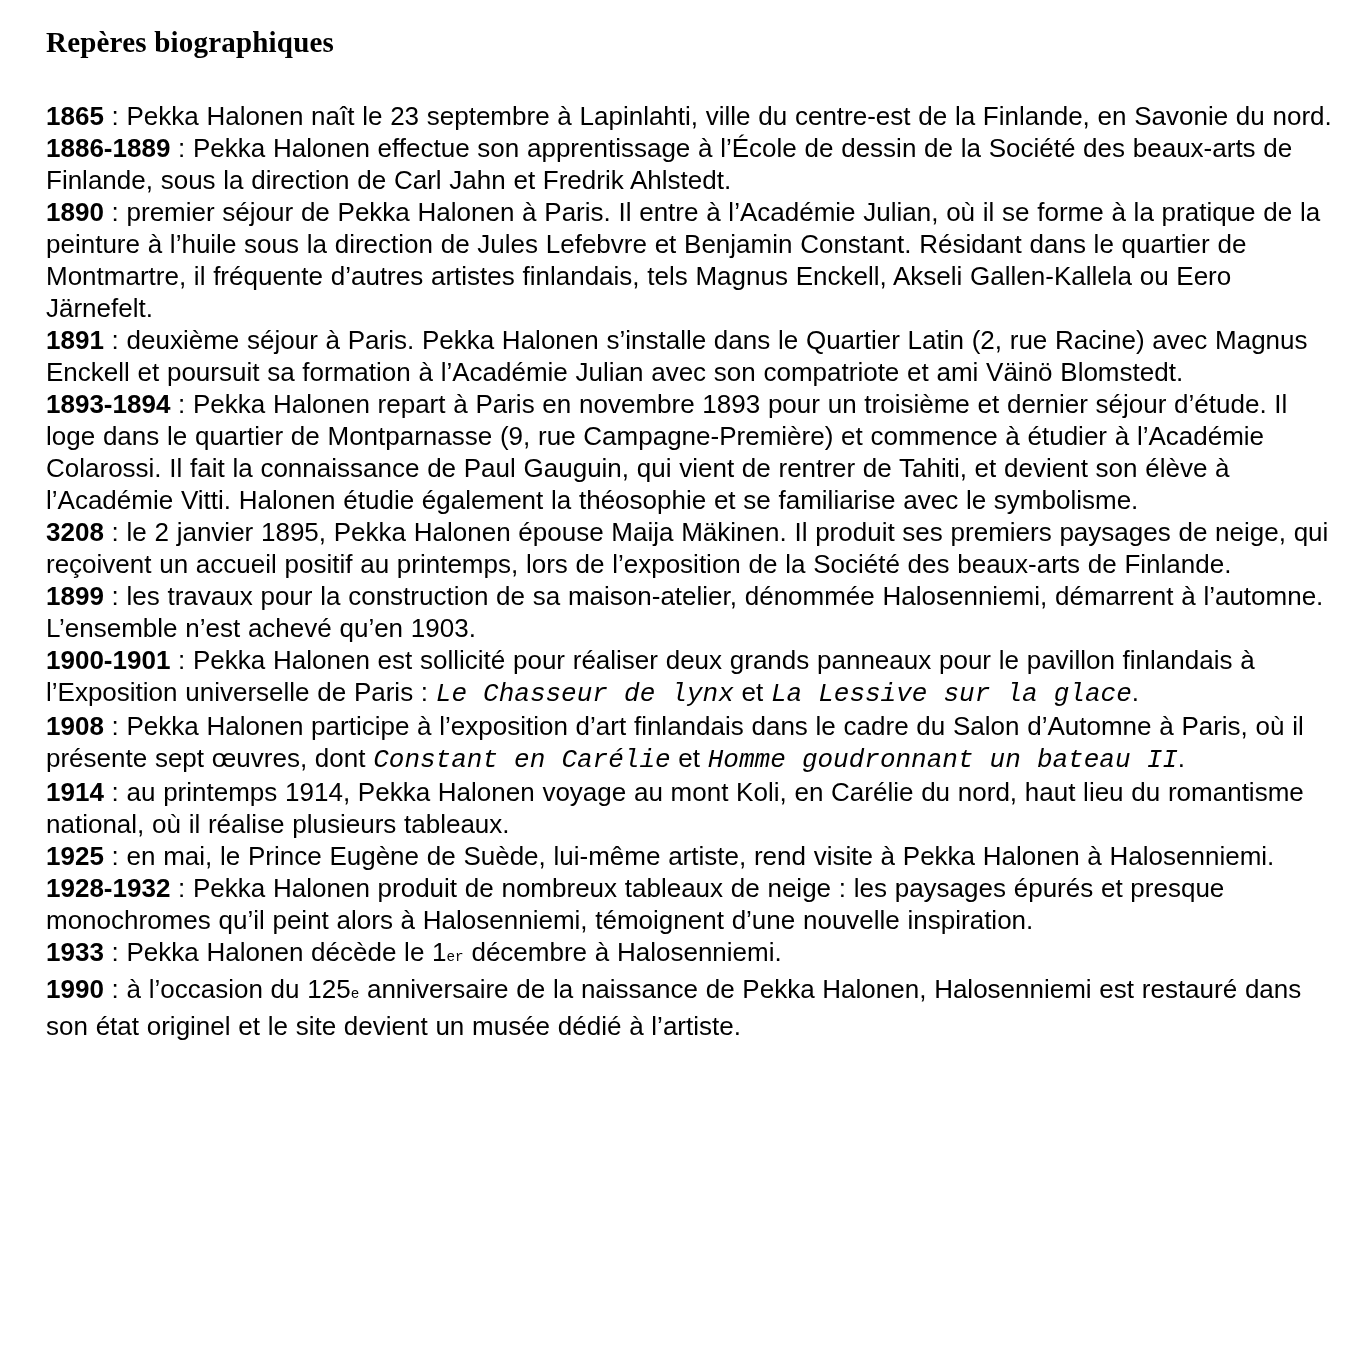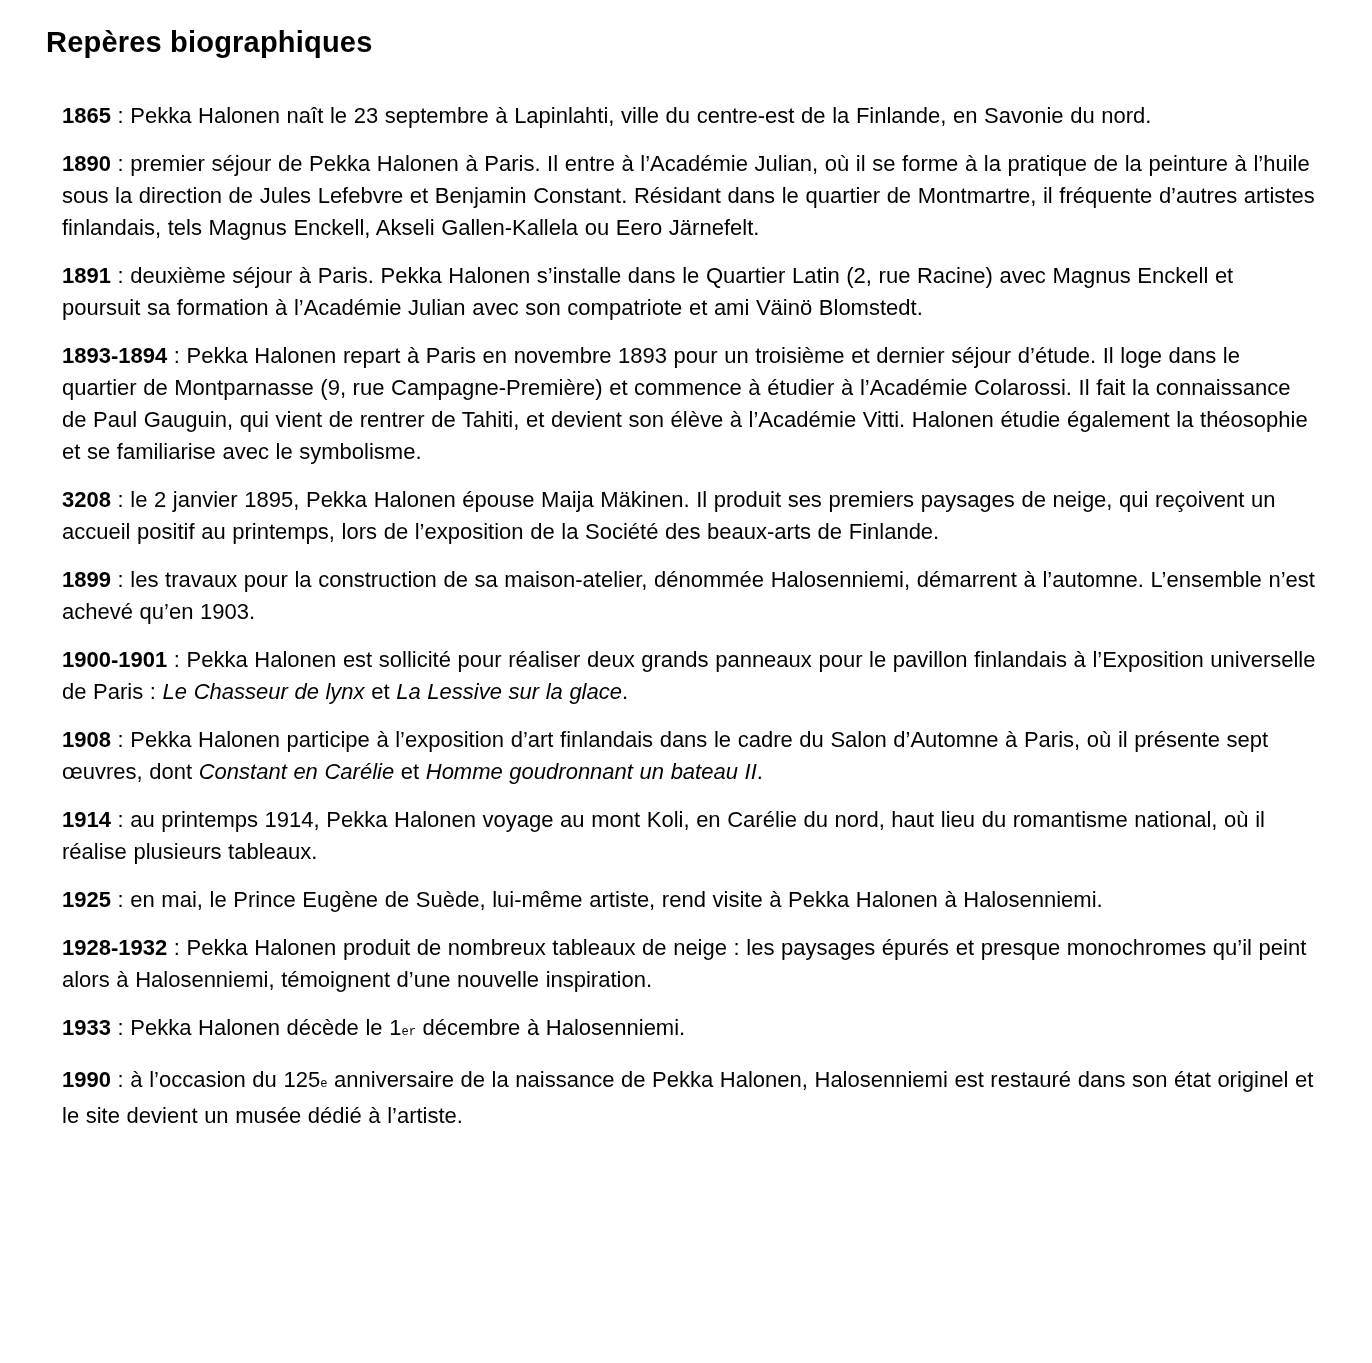--- a/index.html
+++ b/index.html
@@ -20,48 +20,51 @@
     height: 1363px;
     padding: 26px 40px 0 46px;
     background: #ffffff;
   }
   .title {
     font-size: 29px;
     font-weight: bold;
     line-height: 32px;
     margin: 0 0 42px 0;
     letter-spacing: 0.2px;
+    font-family: Liberation Serif, serif;
   }
   .entries {
     width: 1287px;
   }
   .entry {
-    margin: 16px;
-    font-size: 22px;
+    margin: 0;
+    font-size: 26px;
     line-height: 32px;
     word-spacing: 0.5px;
   }
   .entry strong {
     font-weight: bold;
   }
   .seg-italic {
     font-style: italic;
+    font-family: Liberation Mono, monospace;
   }
   .seg-small {
     font-size: 0.55em;
     font-family: Liberation Mono, monospace;
   }
 </style>
 </head>
 <body>
 
 <div class="page">
   <h1 class="title">Repères biographiques</h1>
   <div class="entries" id="entries">
       <p class="entry"><strong>1865</strong><span> : Pekka Halonen naît le 23 septembre à Lapinlahti, ville du centre-est de la Finlande, en Savonie du nord.</span></p>
+      <p class="entry"><strong>1886-1889</strong><span> : Pekka Halonen effectue son apprentissage à l’École de dessin de la Société des beaux-arts de Finlande, sous la direction de Carl Jahn et Fredrik Ahlstedt.</span></p>
       <p class="entry"><strong>1890</strong><span> : premier séjour de Pekka Halonen à Paris. Il entre à l’Académie Julian, où il se forme à la pratique de la peinture à l’huile sous la direction de Jules Lefebvre et Benjamin Constant. Résidant dans le quartier de Montmartre, il fréquente d’autres artistes finlandais, tels Magnus Enckell, Akseli Gallen-Kallela ou Eero Järnefelt.</span></p>
       <p class="entry"><strong>1891</strong><span> : deuxième séjour à Paris. Pekka Halonen s’installe dans le Quartier Latin (2, rue Racine) avec Magnus Enckell et poursuit sa formation à l’Académie Julian avec son compatriote et ami Väinö Blomstedt.</span></p>
       <p class="entry"><strong>1893-1894</strong><span> : Pekka Halonen repart à Paris en novembre 1893 pour un troisième et dernier séjour d’étude. Il loge dans le quartier de Montparnasse (9, rue Campagne-Première) et commence à étudier à l’Académie Colarossi. Il fait la connaissance de Paul Gauguin, qui vient de rentrer de Tahiti, et devient son élève à l’Académie Vitti. Halonen étudie également la théosophie et se familiarise avec le symbolisme.</span></p>
       <p class="entry"><strong>3208</strong><span> : le 2 janvier 1895, Pekka Halonen épouse Maija Mäkinen. Il produit ses premiers paysages de neige, qui reçoivent un accueil positif au printemps, lors de l’exposition de la Société des beaux-arts de Finlande.</span></p>
       <p class="entry"><strong>1899</strong><span> : les travaux pour la construction de sa maison-atelier, dénommée Halosenniemi, démarrent à l’automne. L’ensemble n’est achevé qu’en 1903.</span></p>
       <p class="entry"><strong>1900-1901</strong><span> : Pekka Halonen est sollicité pour réaliser deux grands panneaux pour le pavillon finlandais à l’Exposition universelle de Paris : </span><span class="seg-italic">Le Chasseur de lynx</span><span> et </span><span class="seg-italic">La Lessive sur la glace</span><span>.</span></p>
       <p class="entry"><strong>1908</strong><span> : Pekka Halonen participe à l’exposition d’art finlandais dans le cadre du Salon d’Automne à Paris, où il présente sept œuvres, dont </span><span class="seg-italic">Constant en Carélie</span><span> et </span><span class="seg-italic">Homme goudronnant un bateau II</span><span>.</span></p>
       <p class="entry"><strong>1914</strong><span> : au printemps 1914, Pekka Halonen voyage au mont Koli, en Carélie du nord, haut lieu du romantisme national, où il réalise plusieurs tableaux.</span></p>
       <p class="entry"><strong>1925</strong><span> : en mai, le Prince Eugène de Suède, lui-même artiste, rend visite à Pekka Halonen à Halosenniemi.</span></p>
       <p class="entry"><strong>1928-1932</strong><span> : Pekka Halonen produit de nombreux tableaux de neige : les paysages épurés et presque monochromes qu’il peint alors à Halosenniemi, témoignent d’une nouvelle inspiration.</span></p>

